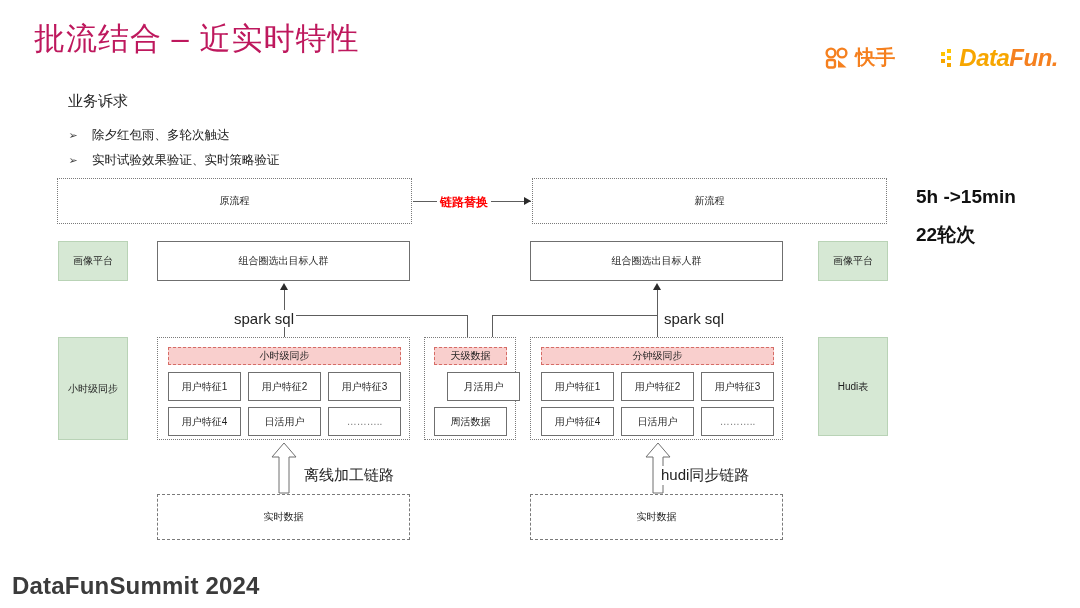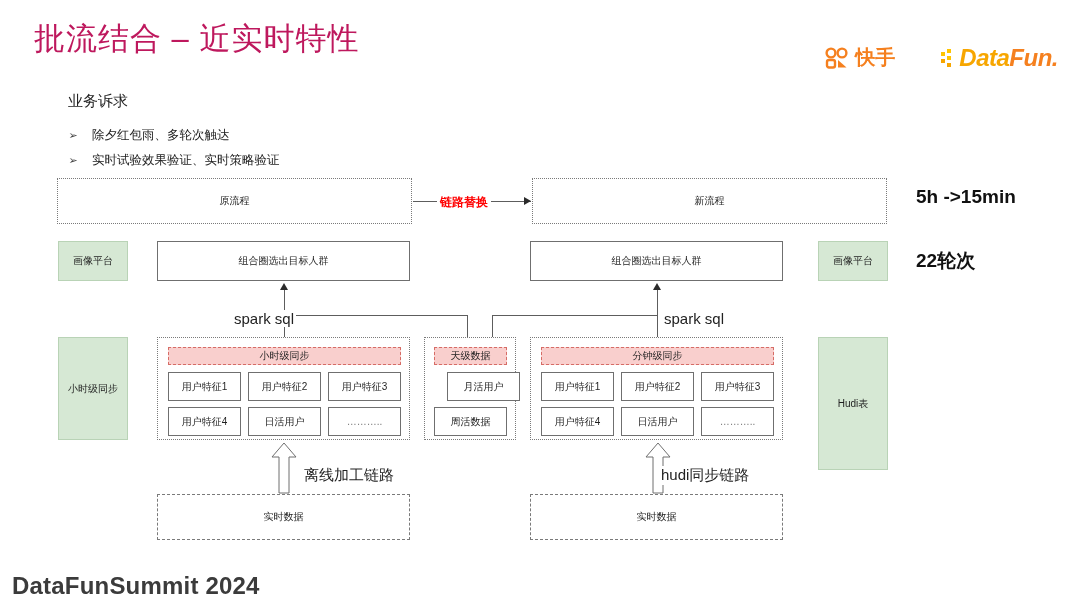--- a/index.html
+++ b/index.html
@@ -225,21 +225,21 @@
 
   <div class="hline" style="left:413px; top:201px; width:118px;"></div>
   <div class="arrow-right" style="left:524px; top:197px;"></div>
   <div class="lbl-red" style="left:437px; top:194px;">链路替换</div>
 
   <div class="box dotted" style="left:532px; top:178px; width:355px; height:46px;">
     <span>新流程</span>
   </div>
 
   <div class="note" style="left:916px; top:186px;">5h -&gt;15min</div>
-  <div class="note" style="left:916px; top:248px;text-align:center;">22轮次</div>
+  <div class="note" style="left:916px; top:222px;text-align:center;">22轮次</div>
 
   <div class="box green" style="left:58px; top:241px; width:70px; height:40px;">
     <span>画像平台</span>
   </div>
   <div class="box green" style="left:818px; top:241px; width:70px; height:40px;">
     <span>画像平台</span>
   </div>
 
   <div class="box solid" style="left:157px; top:241px; width:253px; height:40px;">
     <span>组合圈选出目标人群</span>
@@ -256,21 +256,21 @@
 
   <div class="arrow-up" style="left:653px; top:283px;"></div>
   <div class="vline" style="left:657px; top:290px; height:50px;"></div>
   <div class="hline" style="left:492px; top:315px; width:166px;"></div>
   <div class="vline" style="left:492px; top:315px; height:25px;"></div>
   <div class="conn-label" style="left:662px; top:310px;">spark sql</div>
 
   <div class="box green" style="left:58px; top:337px; width:70px; height:103px;">
     <span>小时级同步</span>
   </div>
-  <div class="box green" style="left:818px; top:337px; width:70px; height:133px;">
+  <div class="box green" style="left:818px; top:337px; width:70px; height:99px;">
     <span>Hudi表</span>
   </div>
 
   <div class="box dotted" style="left:157px; top:337px; width:253px; height:103px; display:block;">
     <div class="box pink" style="left:10px; top:9px; width:233px; height:18px; position:absolute;">
       <span>小时级同步</span>
     </div>
     <div class="box solid" style="left:10px; top:34px; width:73px; height:29px; position:absolute;">
       <span>用户特征1</span>
     </div>

